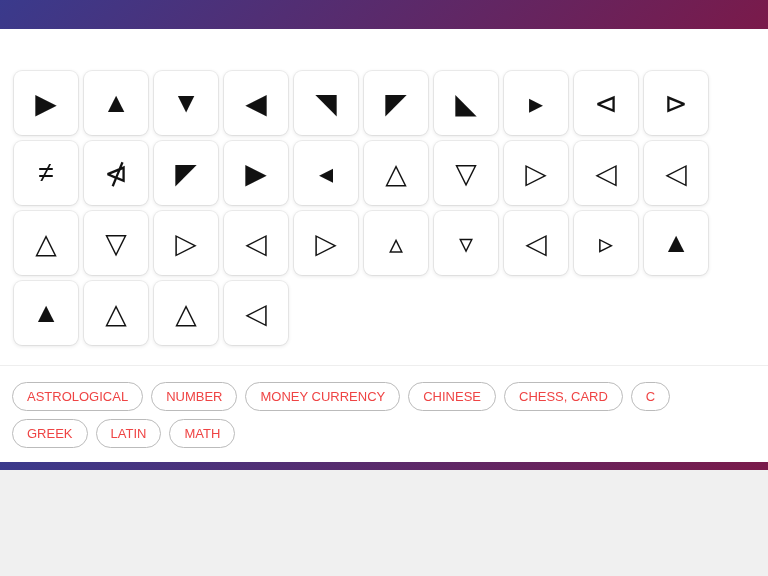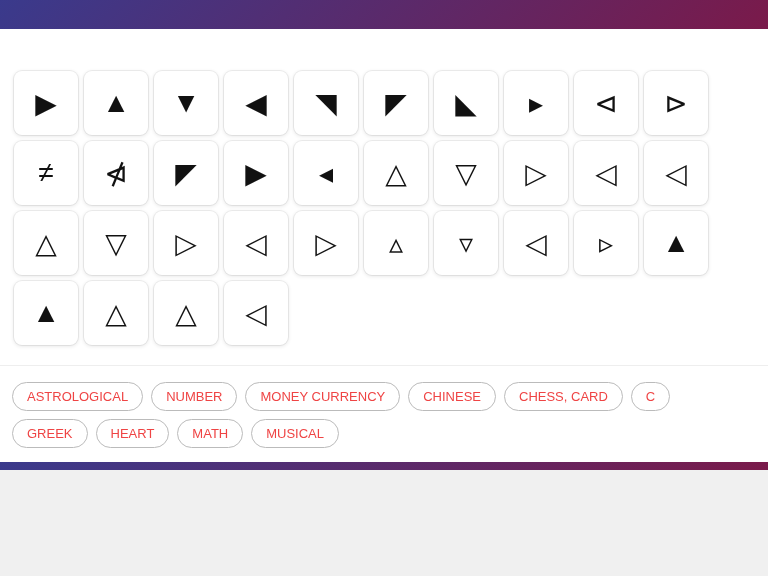--- a/index.html
+++ b/index.html
@@ -152,19 +152,18 @@
   <div class="category-row" id="cat-row-1">
       <div class="category-tag">ASTROLOGICAL</div>
       <div class="category-tag">NUMBER</div>
       <div class="category-tag">MONEY CURRENCY</div>
       <div class="category-tag">CHINESE</div>
       <div class="category-tag">CHESS, CARD</div>
       <div class="category-tag">C</div>
     </div>
   <div class="category-row" id="cat-row-2">
       <div class="category-tag">GREEK</div>
-      <div class="category-tag">HEART</div>
+      <div class="category-tag">LATIN</div>
       <div class="category-tag">MATH</div>
-      <div class="category-tag">MUSICAL</div>
     </div>
 </section>
 
 <div class="bottom-bar"></div>
 
 </body></html>

